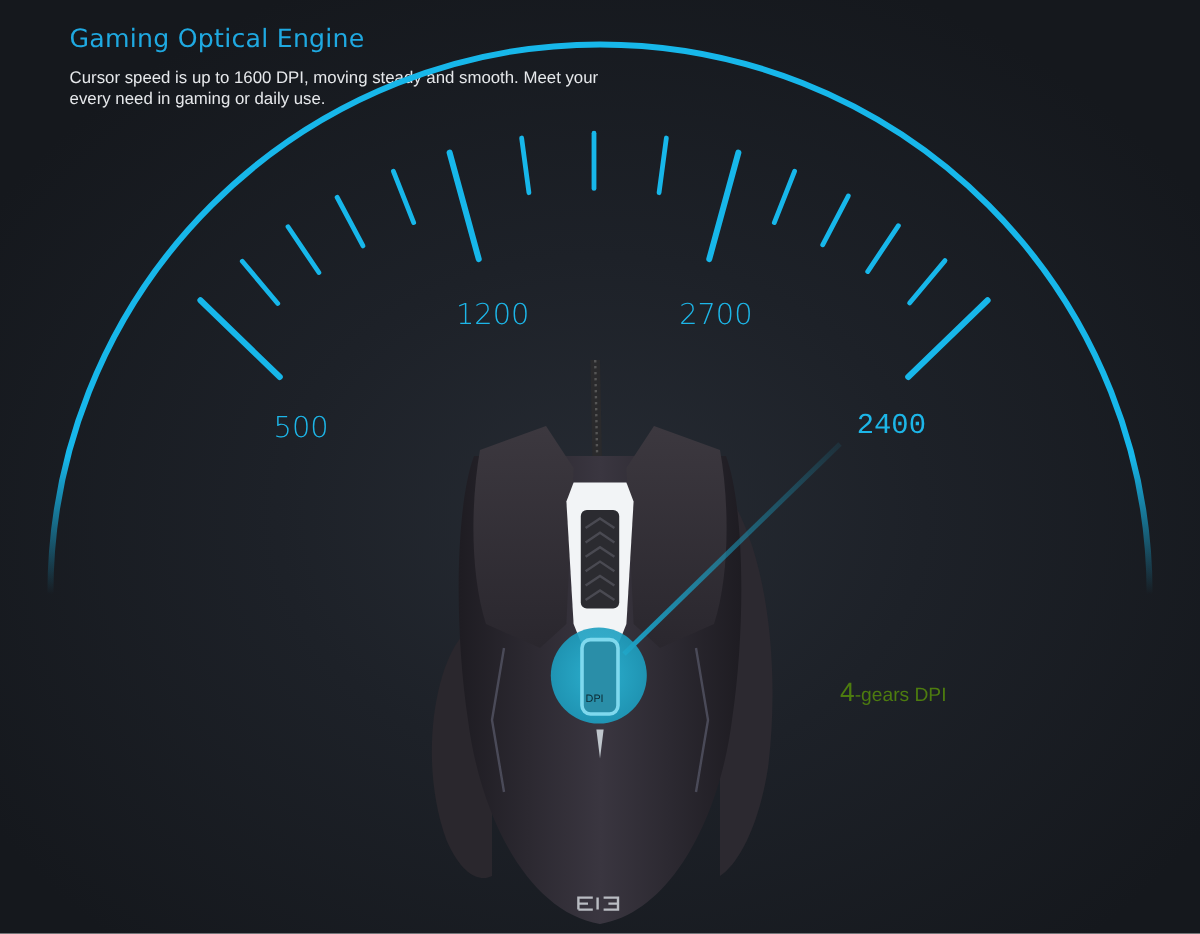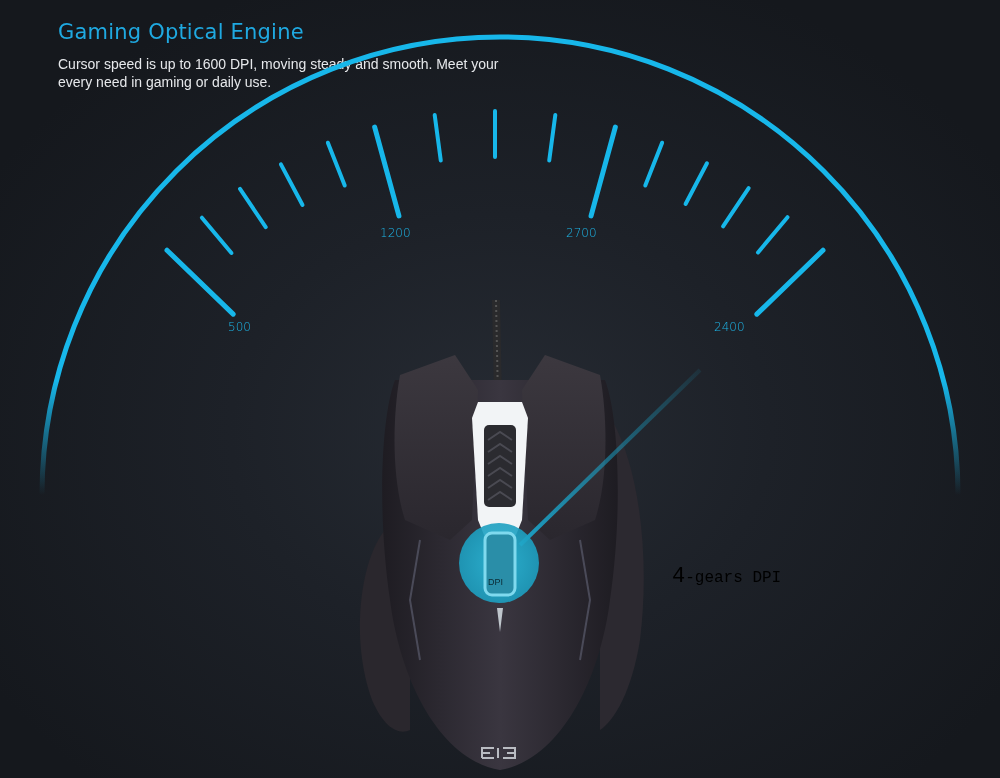--- a/index.html
+++ b/index.html
@@ -3,22 +3,22 @@
 <meta charset="utf-8">
 <style>
   html,body{margin:0;padding:0;}
   body{width:1000px;height:778px;overflow:hidden;position:relative;
     background:radial-gradient(ellipse 600px 480px at 500px 430px,#262b33 0%,#1d2128 45%,#15181d 100%);
     font-family:"Liberation Sans",sans-serif;}
   .title{position:absolute;left:58px;top:20px;font-size:21px;color:#1fa9e1;
     font-family:"DejaVu Sans",sans-serif;letter-spacing:0.2px;}
   .desc{position:absolute;left:58px;top:55px;width:460px;font-size:14px;line-height:18px;color:#e6e8eb;}
   svg.dial{position:absolute;left:0;top:0;}
-  .dpi-label{position:absolute;font-size:12px;color:#1db6e8;font-family:"DejaVu Sans",sans-serif;font-weight:300;}
-  .gears{position:absolute;left:672px;top:564px;color:#000000;font-size:16px;font-family:Liberation Mono, monospace;}
+  .dpi-label{position:absolute;font-size:24px;color:#1db6e8;font-family:"DejaVu Sans",sans-serif;font-weight:300;margin-top:22px;}
+  .gears{position:absolute;left:700px;top:564px;color:#4d7c0f;font-size:16px;font-family:Liberation Sans, sans-serif;}
   .gears .num{font-size:22px;font-weight:200;}
   .mouse{position:absolute;left:0;top:0;}
   .dpi-btn-text{position:absolute;left:488px;top:557px;font-size:9px;color:#0c2a33;font-family:"Liberation Sans",sans-serif;margin-top:20px;}
 </style>
 </head>
 <body>
 
 <div class="title">Gaming Optical Engine</div>
 <div class="desc">Cursor speed is up to 1600 DPI, moving steady and smooth. Meet your every need in gaming or daily use.</div>
 
@@ -106,14 +106,14 @@
 </svg>
 
 <div class="dpi-btn-text">DPI</div>
 
 <div class="gears"><span class="num">4</span><span>-gears DPI</span></div>
 
 <div id="labels">
     <div class="dpi-label" style="left: 228px; top: 320px;">500</div>
     <div class="dpi-label" style="left: 380px; top: 226px;">1200</div>
     <div class="dpi-label" style="left: 566px; top: 226px;">2700</div>
-    <div class="dpi-label" style="left: 714px; top: 320px;">2400</div>
+    <div class="dpi-label" style="left: 714px; top: 320px; font-family: Liberation Mono, monospace;">2400</div>
   </div>
 
 </body></html>

